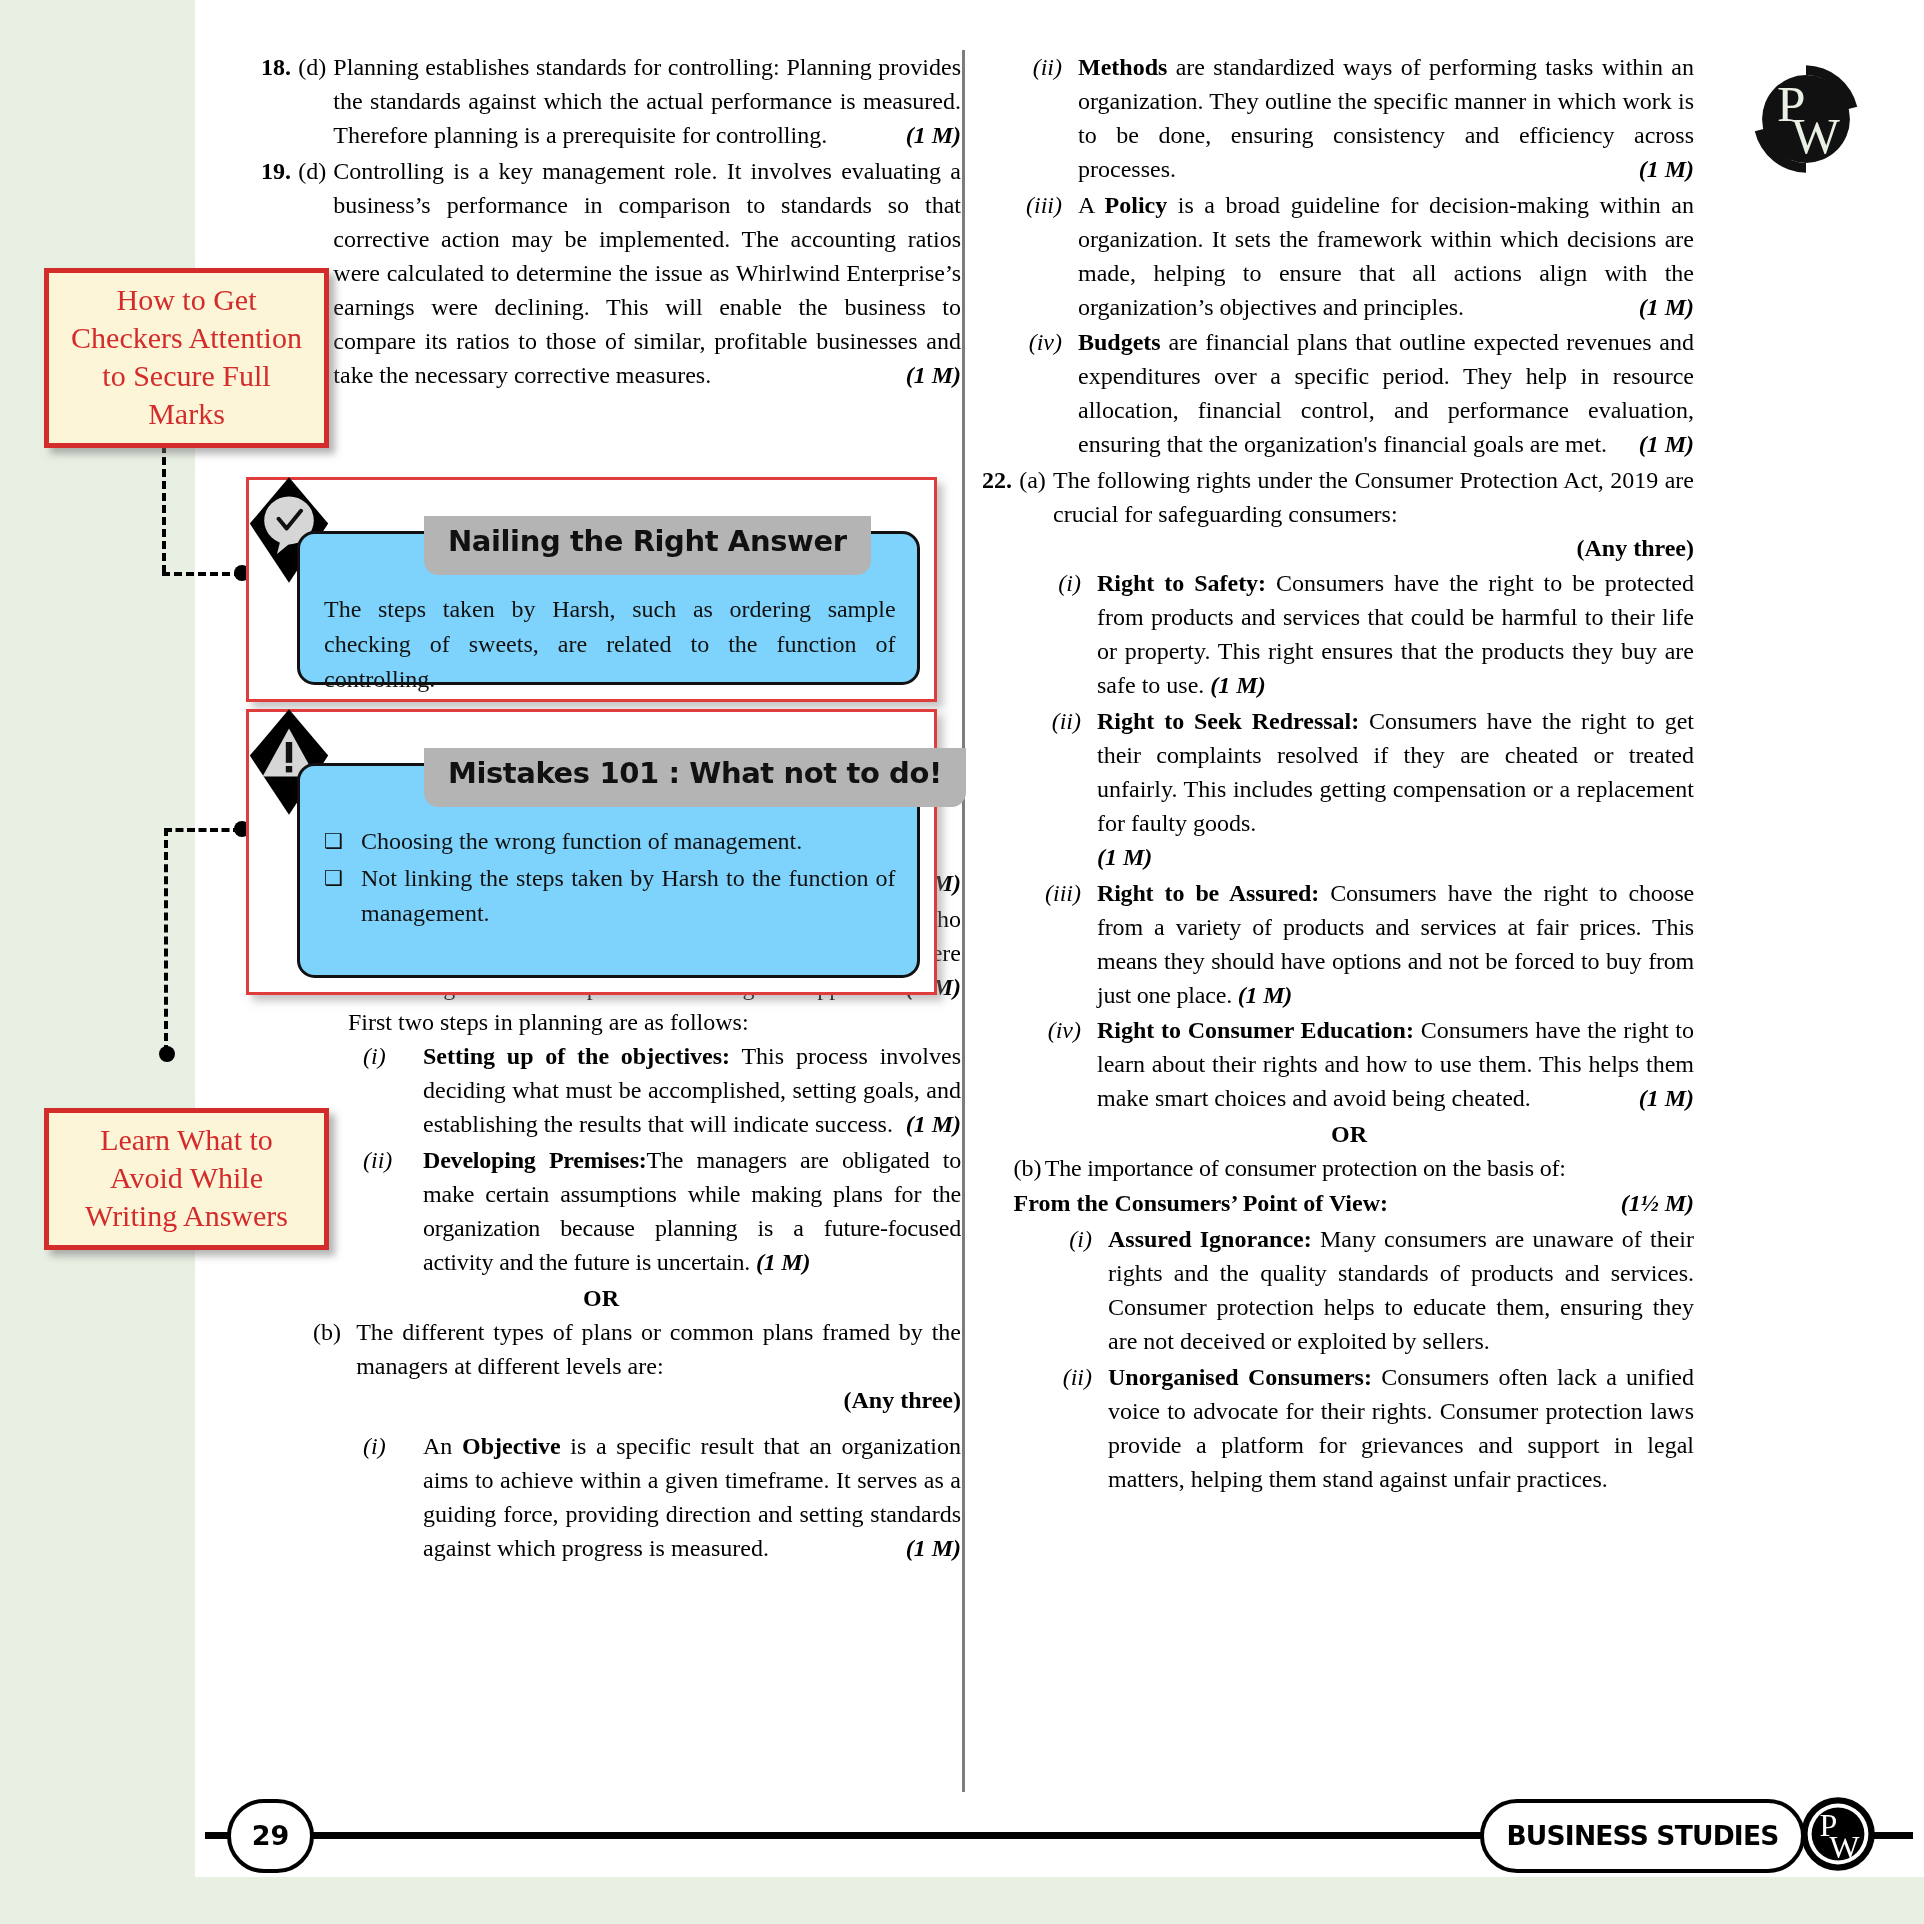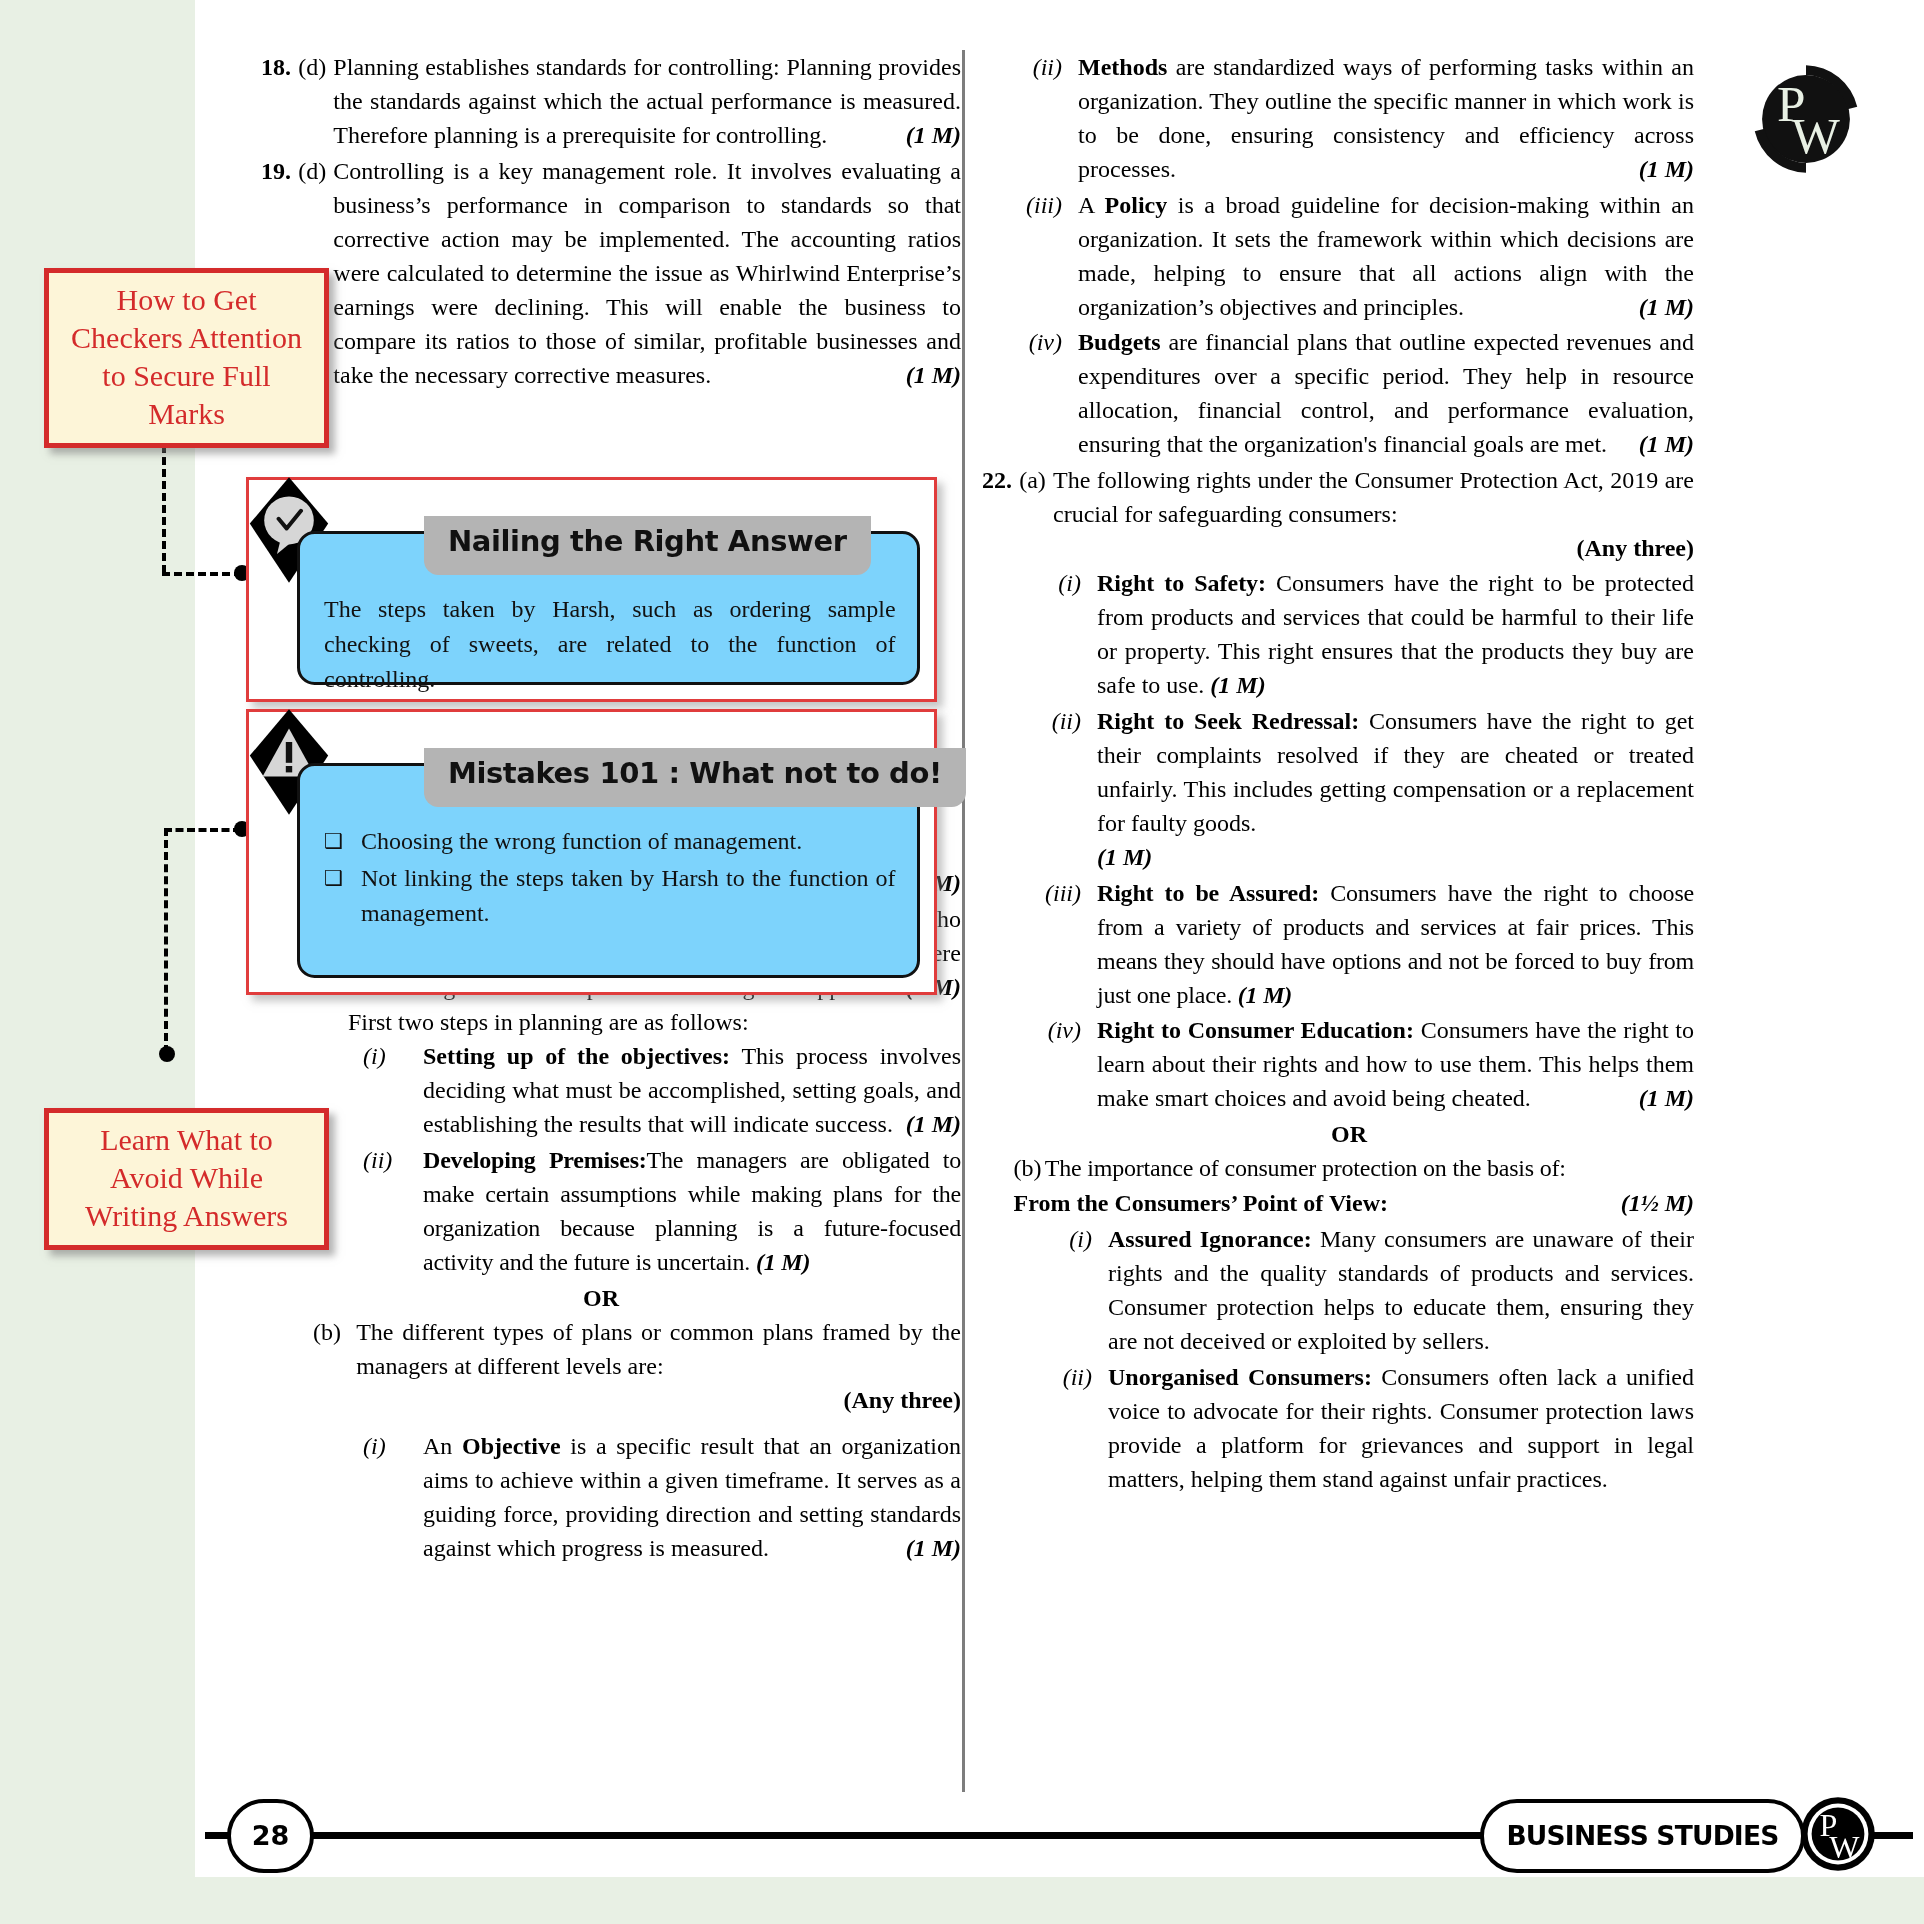--- a/index.html
+++ b/index.html
@@ -459,21 +459,21 @@
       <div class="hrow">
         <div class="hbullet">❑</div>
         <div class="hrow-text">Not linking the steps taken by Harsh to the function of management.</div>
       </div>
     </div>
   </div>
 </div>
 
 <div id="footer">
   <div id="foot-rule"></div>
-  <div id="page-number">28</div>
+  <div id="page-number">29</div>
   <div id="subject-pill">BUSINESS STUDIES</div>
   <div id="pw-logo-foot">
     <svg viewBox="0 0 100 100" width="80" height="80" aria-hidden="true">
       <circle cx="50" cy="50" r="46" fill="#000"></circle>
       <circle cx="50" cy="50" r="38" fill="#fff"></circle>
       <circle cx="50" cy="50" r="33" fill="#000"></circle>
       <text x="38" y="52" font-family="Liberation Serif, serif" font-size="40" fill="#fff" text-anchor="middle">P</text>
       <text x="58" y="80" font-family="Liberation Serif, serif" font-size="40" fill="#fff" text-anchor="middle">W</text>
     </svg>
   </div>

